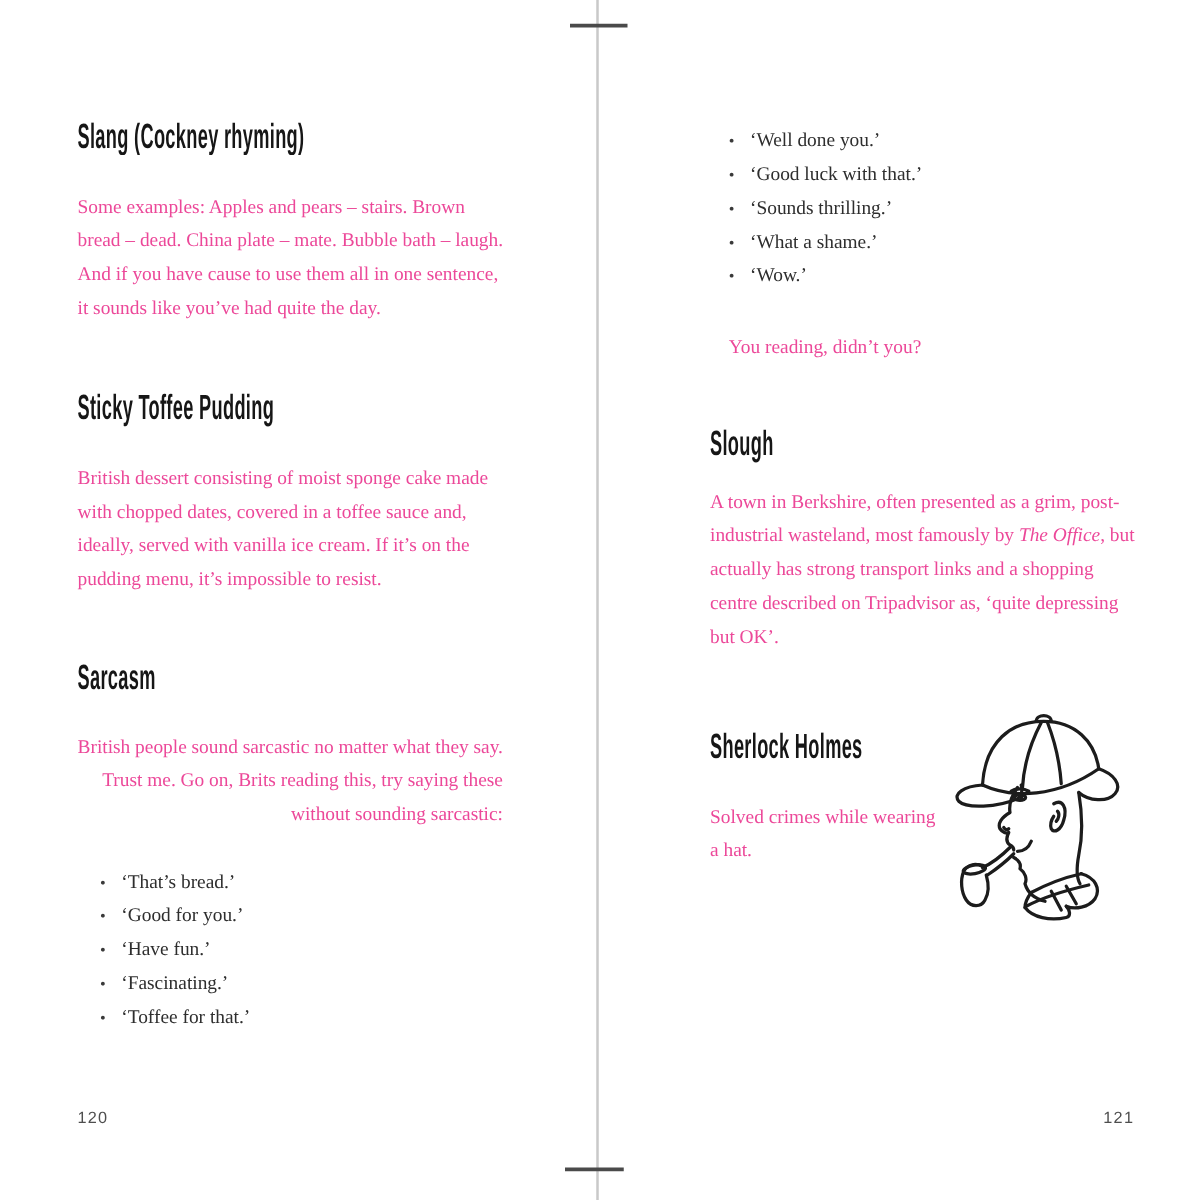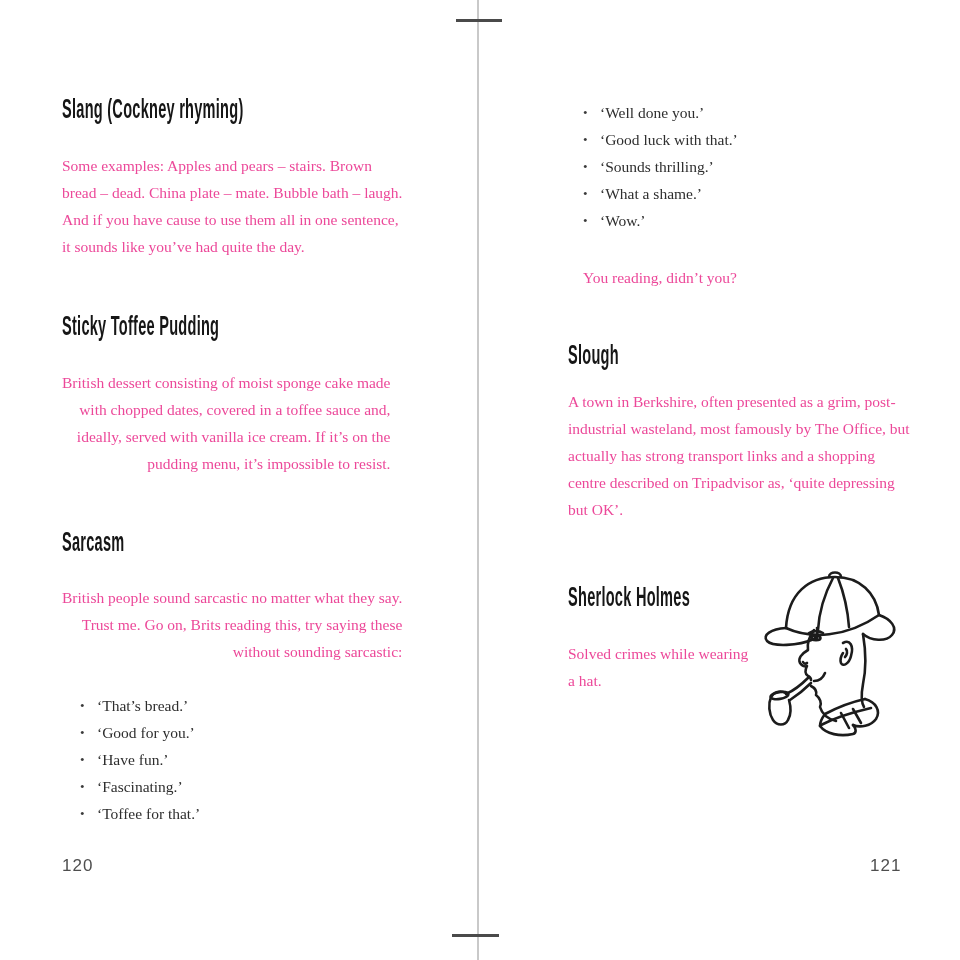--- a/index.html
+++ b/index.html
@@ -9,49 +9,49 @@
   .spine-line{position:absolute;left:477px;top:0;width:2px;height:960px;background:#c9c9c9;}
   .crop-mark{position:absolute;height:3px;background:#4a4a4a;}
   .crop-top{left:456px;top:19px;width:46px;}
   .crop-bottom{left:452px;top:934px;width:47px;}
   
   .hd{position:absolute;font-family:"Liberation Sans",sans-serif;font-weight:700;
       font-size:28px;line-height:30px;color:#161616;letter-spacing:0.5px;
       transform:scaleX(0.52);transform-origin:left top;white-space:pre;}
   
   .bd{position:absolute;font-size:15.5px;line-height:27px;white-space:pre;color:#ec4899;}
-  .italic{}
+  .italic{font-style:italic;}
   
   ul.blist{position:absolute;list-style:none;margin:0;padding:0;}
   ul.blist li{position:relative;padding-left:17px;font-size:15.5px;line-height:27px;color:#2e2e2e;}
   ul.blist li .dot{position:absolute;left:0;top:0;font-size:13px;color:#3a3a3a;}
   
-  .pgnum{position:absolute;font-family:"Liberation Sans",sans-serif;font-size:17px;
-         color:#4e4e4e;letter-spacing:1px;}
+  .pgnum{position:absolute;font-family:"Liberation Sans",sans-serif;font-size:13px;
+         color:#4e4e4e;letter-spacing:1px;margin-top:30px;}
   
   .illo{position:absolute;left:748px;top:564px;width:170px;height:185px;}
 </style>
 </head>
 <body>
 
 <div class="spread">
 
   <div class="spine-line"></div>
   <div class="crop-mark crop-top"></div>
   <div class="crop-mark crop-bottom"></div>
 
   <div>
     <div class="hd" style="left:62px;top:94px;">Slang (Cockney rhyming)</div>
     <div class="bd" style="left:62px;top:152px;">Some examples: Apples and pears – stairs. Brown
 bread – dead. China plate – mate. Bubble bath – laugh.
 And if you have cause to use them all in one sentence,
 it sounds like you’ve had quite the day.</div>
 
     <div class="hd" style="left:62px;top:311px;">Sticky Toffee Pudding</div>
-    <div class="bd" style="left:62px;top:369px;text-align:right;">British dessert consisting of moist sponge cake made
+    <div class="bd" style="left:62px;top:369px;">British dessert consisting of moist sponge cake made
 with chopped dates, covered in a toffee sauce and,
 ideally, served with vanilla ice cream. If it’s on the
 pudding menu, it’s impossible to resist.</div>
 
     <div class="hd" style="left:62px;top:527px;">Sarcasm</div>
     <div class="bd" style="left:62px;top:584px;text-align:right;">British people sound sarcastic no matter what they say.
 Trust me. Go on, Brits reading this, try saying these
 without sounding sarcastic:</div>
 
     <ul class="blist" style="left:80px;top:692px;">
@@ -115,16 +115,16 @@
 
       <path d="M77,150 C92,142 108,137 117,135"></path>
       <path d="M117,135 C128,138 133,147 128,155 C123,162 112,164 105,161"></path>
       <path d="M73,161 C90,152 110,147 123,144"></path>
       <path d="M72,162 C78,170 92,173 105,170 C109,169 108,164 105,161"></path>
       <path d="M77,150 C74,154 72,158 72,162"></path>
       <path d="M93,149 L101,164"></path>
       <path d="M105,145 L113,159"></path>
     </svg>
 
-    <div class="pgnum" style="left:870px;top:856px;width:50px;text-align:left;">121</div>
+    <div class="pgnum" style="left:870px;top:856px;width:50px;text-align:center;">121</div>
   </div>
 
 </div>
 
 </body></html>

